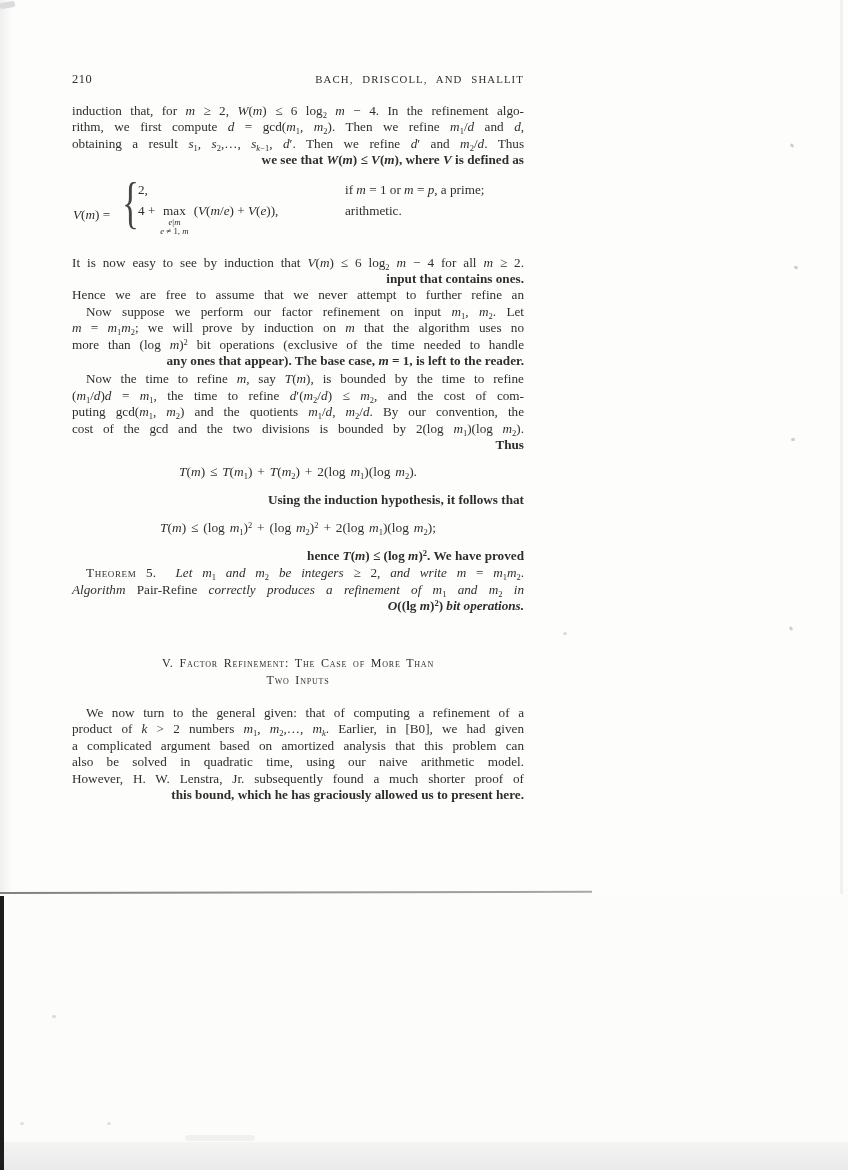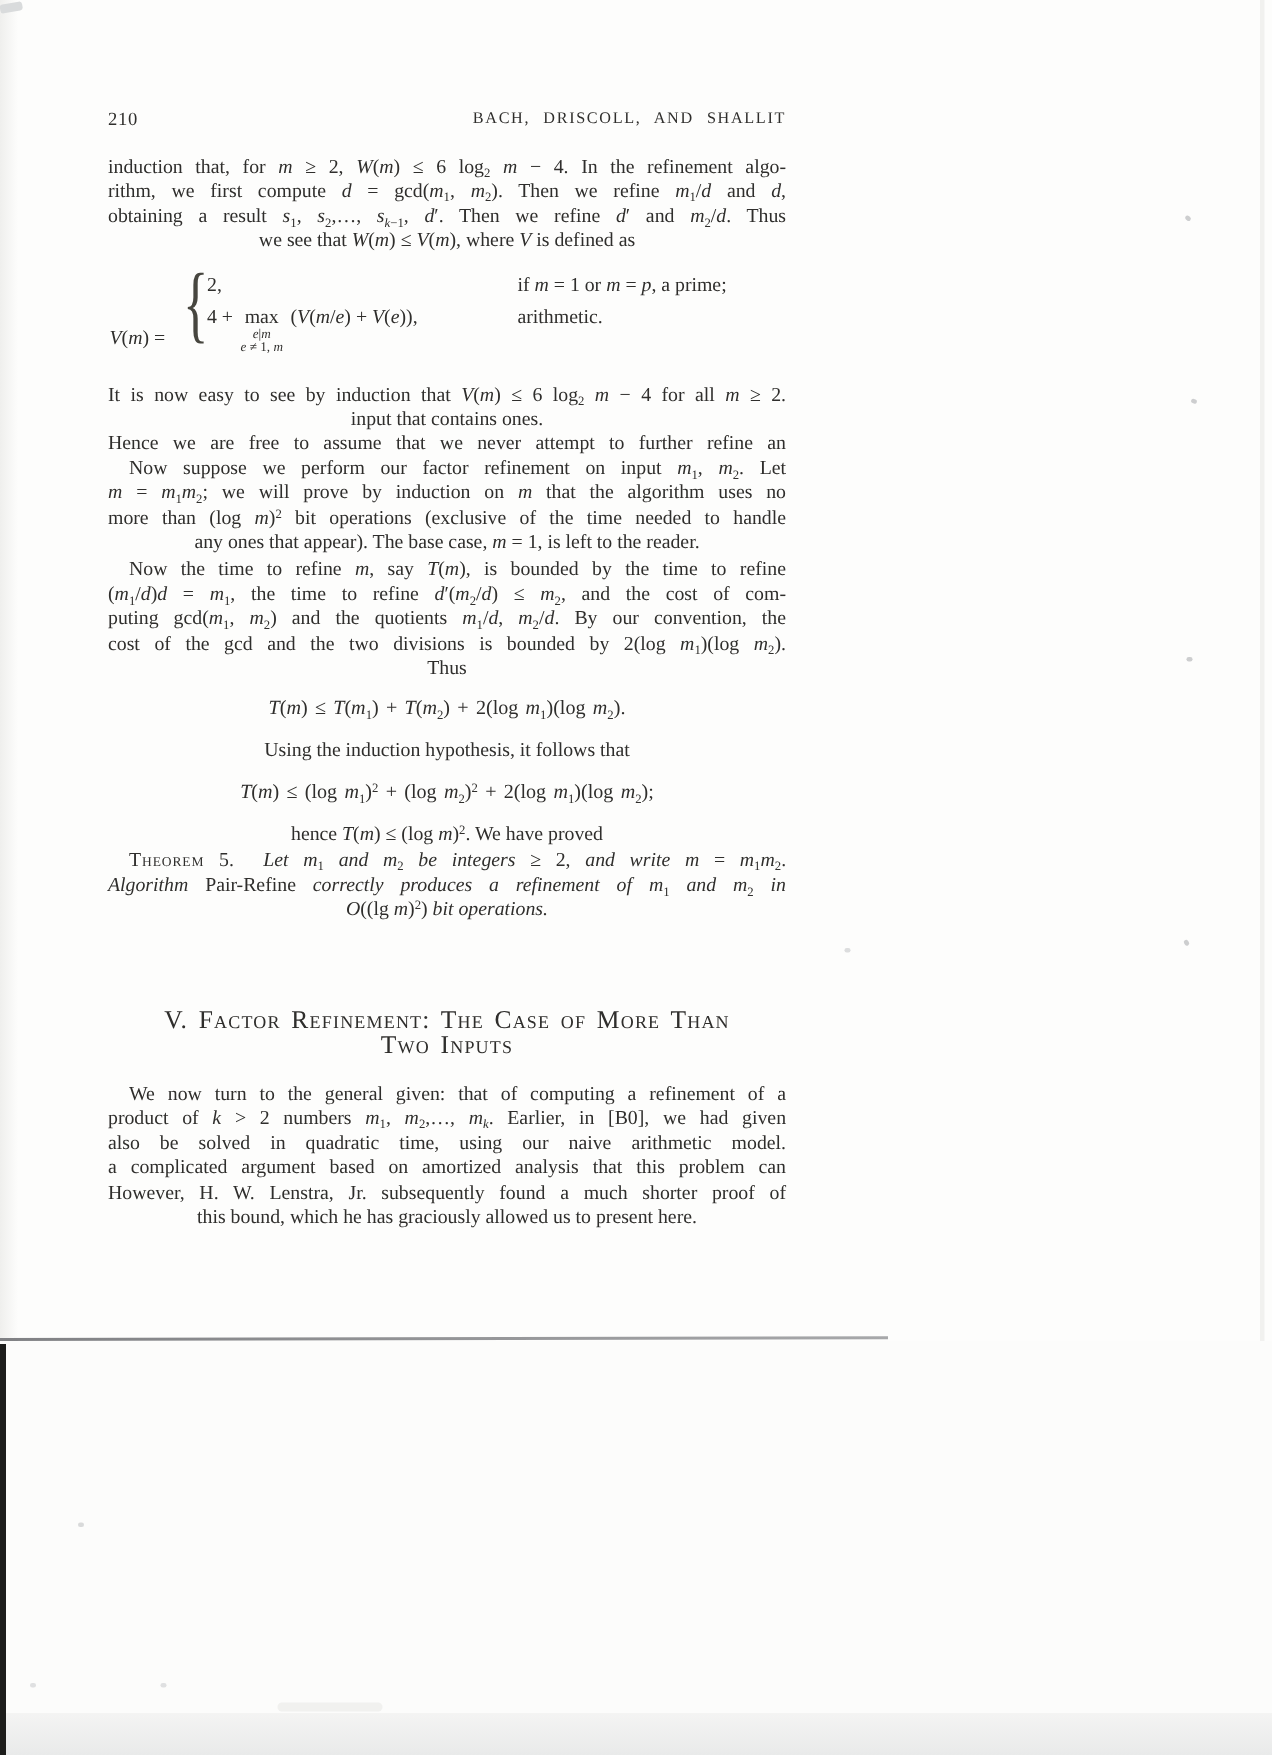--- a/index.html
+++ b/index.html
@@ -16,44 +16,44 @@
   .left-strip{left:0;top:896px;width:4px;height:274px;background:#1d1d1b;}
   .speck{width:4px;height:3px;background:#bcbec0;border-radius:2px;opacity:.75;}
   .smudge{width:70px;height:6px;background:#ededec;border-radius:3px;opacity:.8;}
   
   .content{position:absolute;left:72px;top:71px;width:452px;font-size:13.2px;line-height:16.4px;}
   .header{position:relative;height:14px;margin-bottom:18px;}
   .pageno{position:absolute;left:0;top:0;font-size:12.4px;letter-spacing:.5px;}
   .running{display:block;text-align:right;font-size:10.8px;letter-spacing:1.1px;word-spacing:5px;}
   .line{min-height:16.4px;}
   .jline{text-align:justify;text-align-last:justify;-moz-text-align-last:justify;}
-  .lline{text-align:center;}
+  .lline{text-align:right;font-weight:bold;}
   .ind{text-indent:14px;}
   sub{font-size:8.5px;vertical-align:-3px;line-height:0;}
   sup{font-size:8.5px;vertical-align:4px;line-height:0;}
   .sc{font-variant:small-caps;letter-spacing:.6px;}
   
   .cases{position:relative;height:62px;margin:12px 0;}
-  .cases .lhs{position:absolute;left:1px;top:36px;}
+  .cases .lhs{position:absolute;left:1px;top:26px;}
   .cases .brace{position:absolute;left:50px;top:-7px;font-size:57px;font-weight:400;color:#47463f;
                 transform:scaleX(.62);transform-origin:left top;line-height:1;}
   .crow1{position:absolute;left:66px;top:1px;}
   .crow2{position:absolute;left:66px;top:22px;display:flex;align-items:flex-start;gap:5px;white-space:nowrap;}
   .maxstack{display:inline-flex;flex-direction:column;align-items:center;line-height:15px;}
   .maxstack .ms{font-size:8.8px;line-height:9.5px;white-space:nowrap;}
   .cond{position:absolute;left:273px;white-space:nowrap;}
   .cond1{top:1px;} .cond2{top:22px;}
   
   .display-eq{text-align:center;word-spacing:1.5px;font-size:13.4px;}
   .eq1{margin:10px 0 12px 0;}
   .eq2{margin:12px 0 11px 0;}
   
   .p-time{margin-top:2px;}
   .theorem{margin-top:1px;line-height:16.6px;}
-  .heading{margin-top:56px;text-align:center;font-size:17px;line-height:17.5px;
+  .heading{margin-top:40px;text-align:center;font-size:12px;line-height:17.5px;
            font-variant:small-caps;letter-spacing:.8px;word-spacing:2px;}
   .p-general{margin-top:15px;}
 </style>
 </head>
 <body>
 
 <div class="screen">
 
   <div class="art left-gutter"></div>
   <div class="art right-edge"></div>
@@ -139,20 +139,20 @@
       </div>
 
     <div class="heading">
       <div>V. Factor Refinement: The Case of More Than</div>
       <div>Two Inputs</div>
     </div>
 
     <div class="para p-general">
         <div class="line jline ind">We now turn to the general given: that of computing a refinement of a</div>
         <div class="line jline">product of <i>k</i> &gt; 2 numbers <i>m</i><sub>1</sub>, <i>m</i><sub>2</sub>,…, <i>m</i><sub><i>k</i></sub>. Earlier, in [B0], we had given</div>
+        <div class="line jline">a complicated argument based on amortized analysis that this problem can</div>
         <div class="line jline">also be solved in quadratic time, using our naive arithmetic model.</div>
-        <div class="line jline">a complicated argument based on amortized analysis that this problem can</div>
         <div class="line jline">However, H. W. Lenstra, Jr. subsequently found a much shorter proof of</div>
         <div class="line lline">this bound, which he has graciously allowed us to present here.</div>
       </div>
 
   </div>
 </div>
 
 </body></html>

